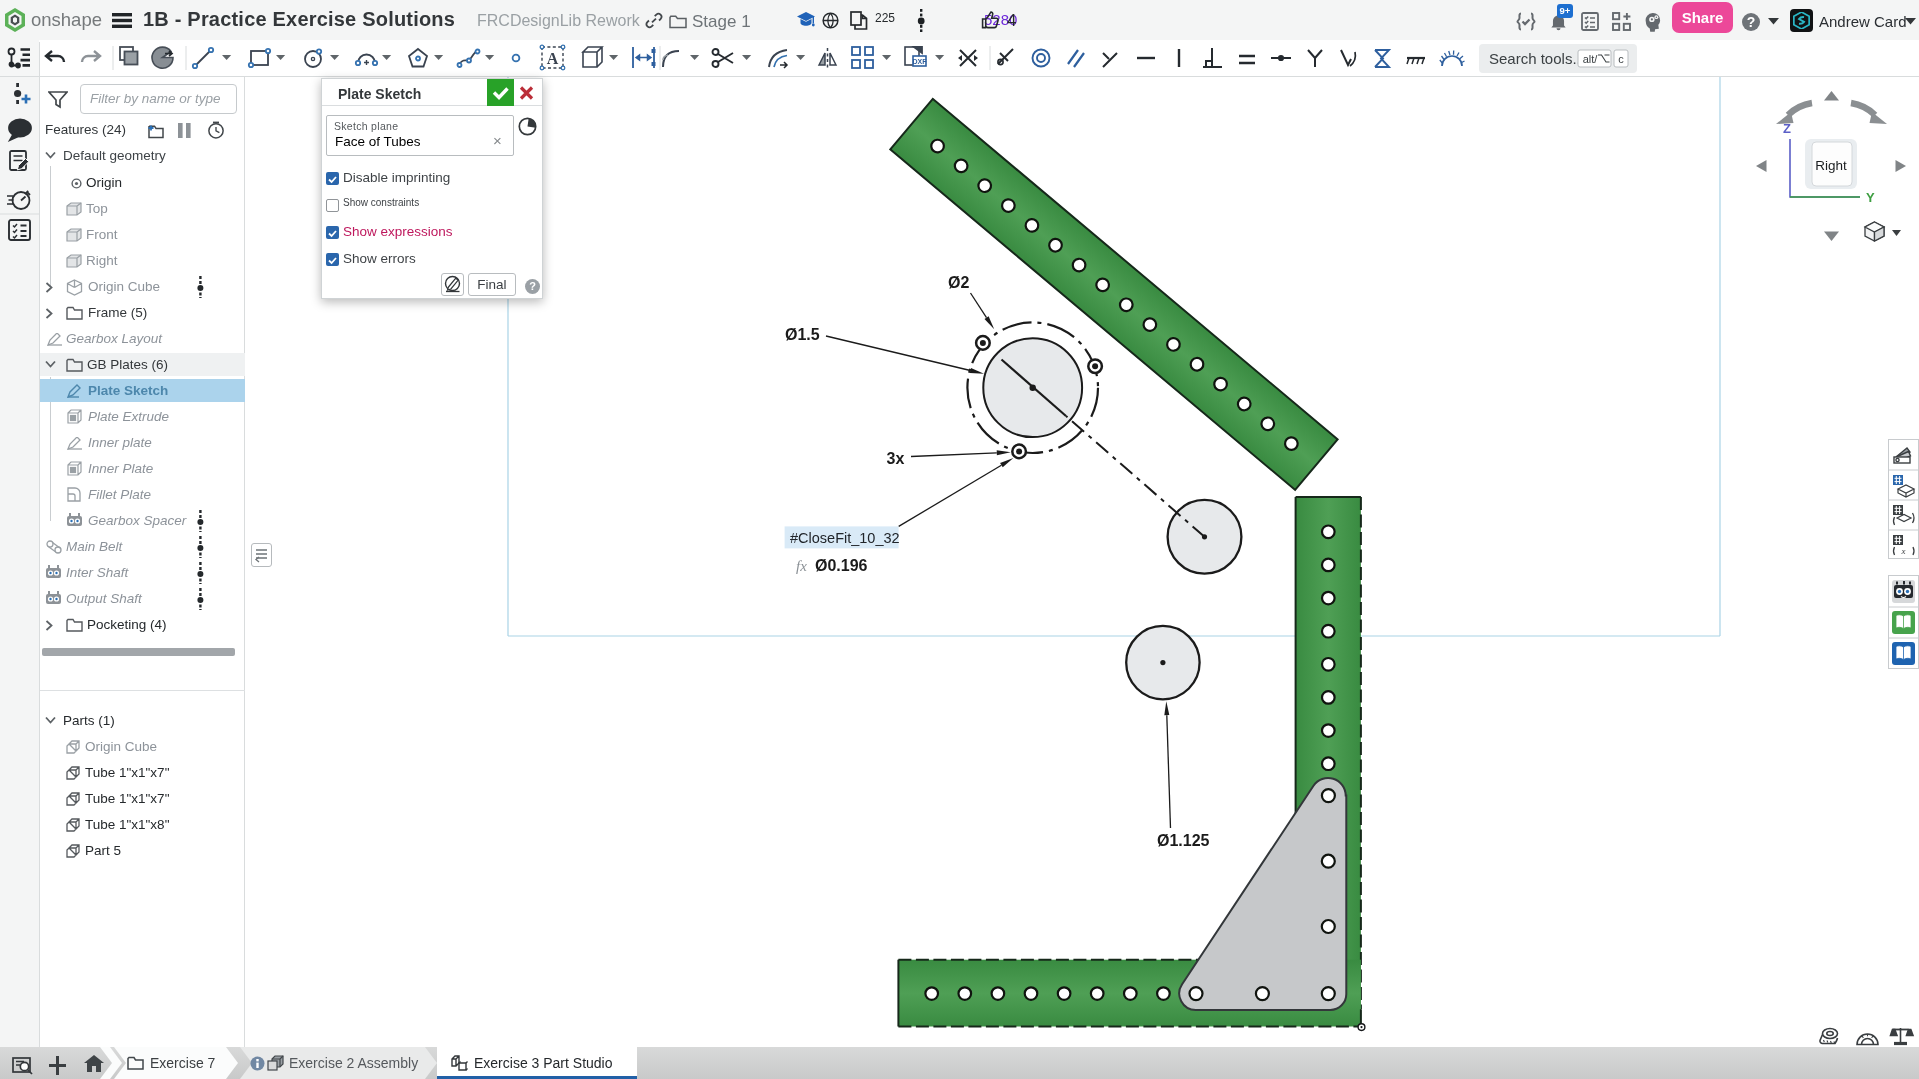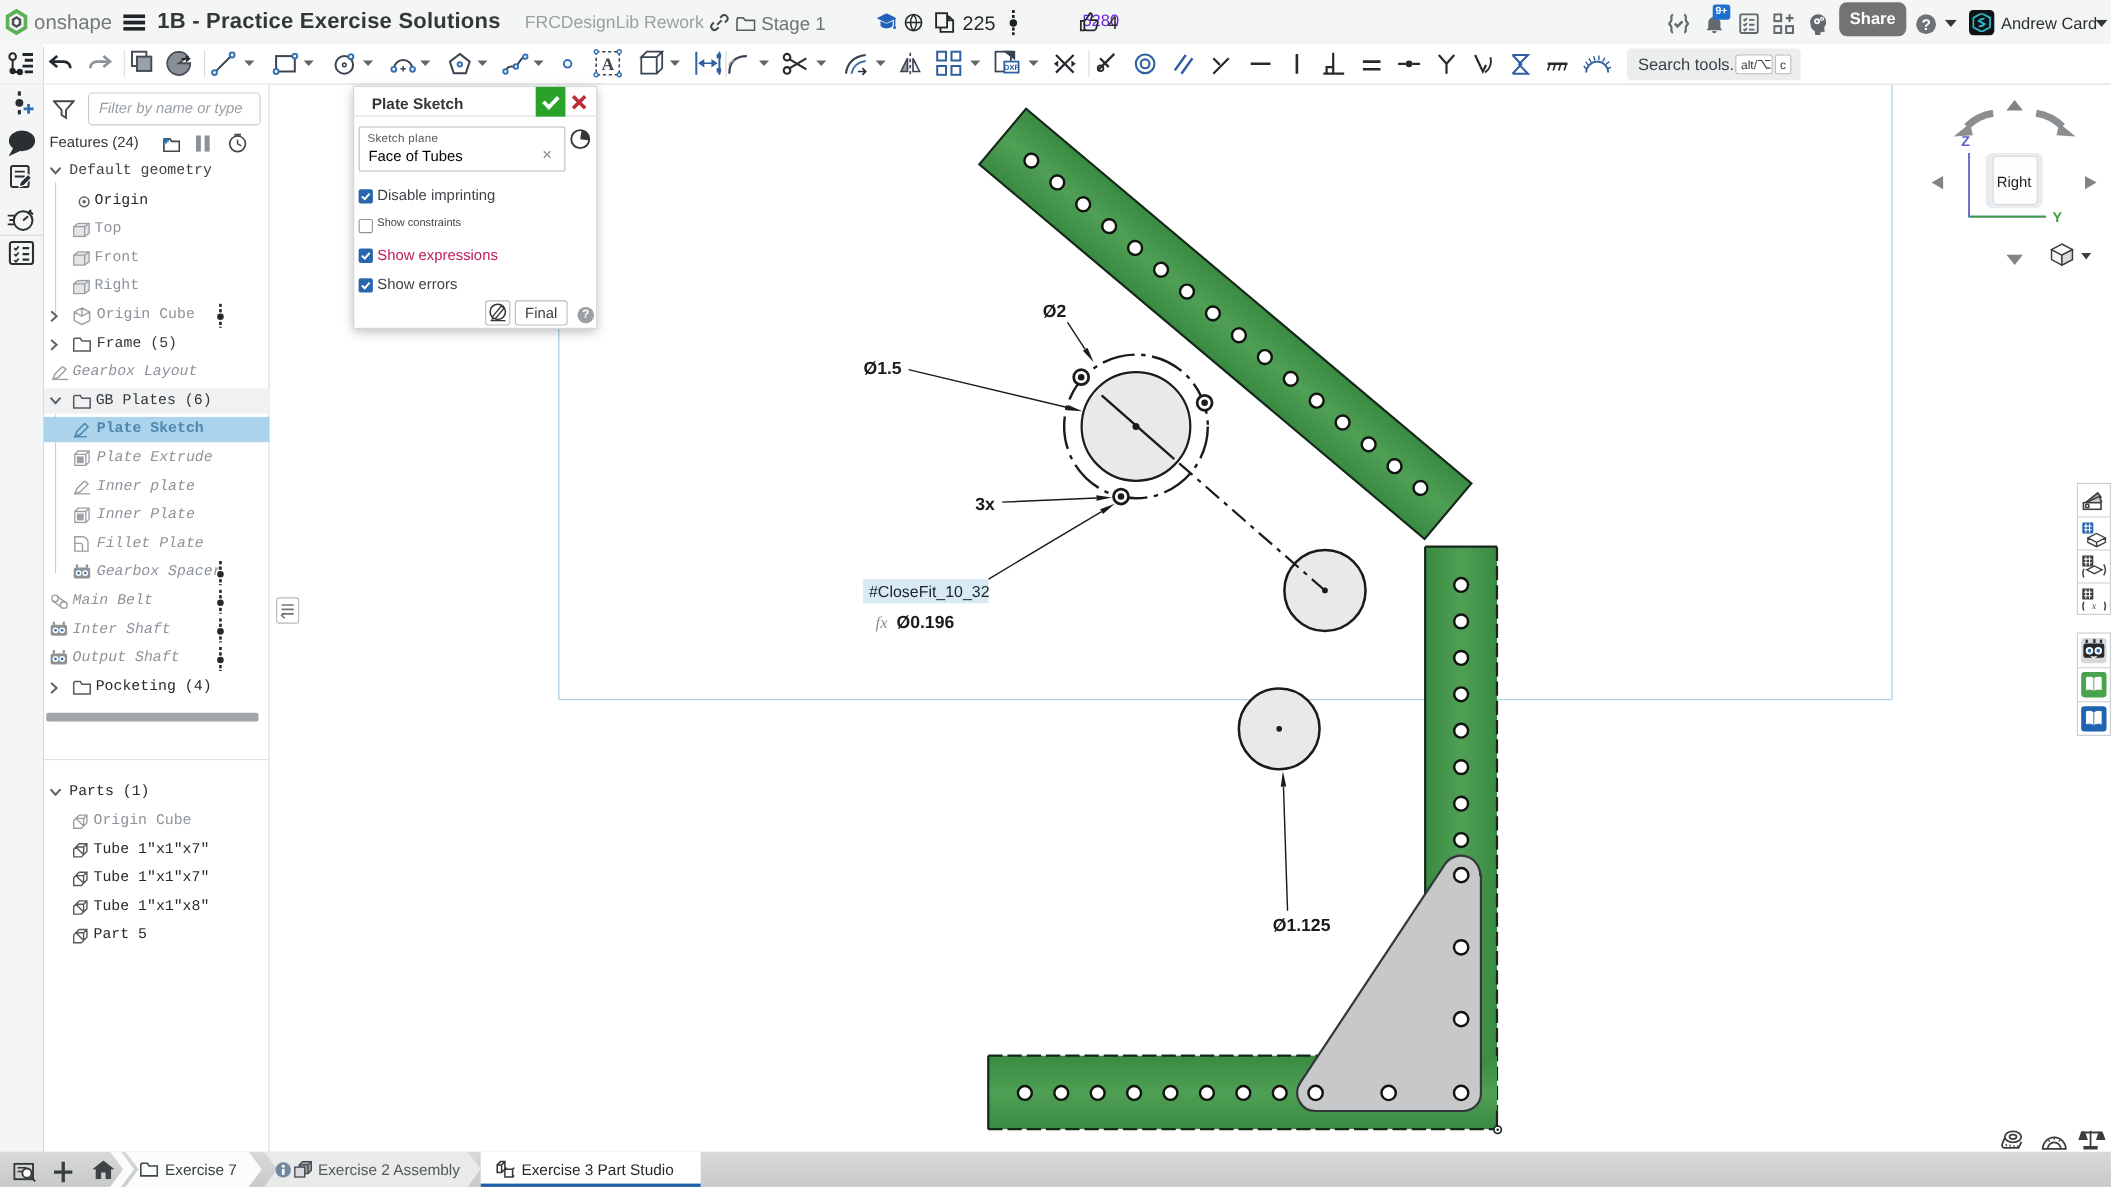--- a/index.html
+++ b/index.html
@@ -4,21 +4,21 @@
 <style>
 * { margin:0; padding:0; box-sizing:border-box; }
 html,body { width:1919px; height:1079px; overflow:hidden; font-family:"Liberation Sans",sans-serif; background:#fff; }
 #root { position:relative; width:1919px; height:1079px; }
 .abs { position:absolute; }
 #topbar { left:0; top:0; width:1919px; height:40px; background:#f4f5f5; }
 #toolbar { left:0; top:40px; width:1919px; height:37px; background:#fff; border-bottom:1px solid #d9dcdd; }
 #leftstrip { left:0; top:77px; width:40px; height:971px; background:#f4f5f5; border-right:1px solid #d9dcdd; }
 #panel { left:40px; top:77px; width:205px; height:971px; background:#fff; border-right:1px solid #d9dcdd; font-size:13.5px; color:#212529; }
 #bottombar { left:0; top:1047px; width:1919px; height:32px; background:linear-gradient(#d8d9d9,#c8c9c9); }
-.row { position:absolute; left:0; width:205px; height:24px; line-height:24px; white-space:nowrap;font-family:Liberation Mono, monospace; }
+.row { position:absolute; left:0; width:205px; height:24px; line-height:24px; white-space:nowrap; }
 .gray { color:#8d939a; }
 .it { font-style:italic; }
 </style>
 </head>
 <body>
 <div id="root">
 <div id="topbar" class="abs">
 
   <svg class="abs" style="left:5px;top:8px" width="20" height="24" viewBox="0 0 20 24">
     <polygon points="10,0 20,6 20,18 10,24 0,18 0,6" fill="#5cb158"></polygon>
@@ -57,21 +57,21 @@
   <svg class="abs" style="left:822px;top:12px" width="17" height="17" viewBox="0 0 24 24" fill="none" stroke="#25292c" stroke-width="2.1">
         <circle cx="12" cy="12" r="10.4"></circle>
         <path d="M1.6 12 h20.8 M12 1.6 a16 16 0 0 1 0 20.8 M12 1.6 a16 16 0 0 0 0 20.8" stroke-width="1.8"></path>
       </svg>
 
   <svg class="abs" style="left:850px;top:11px" width="18" height="19" viewBox="0 0 18 19" fill="none" stroke="#25292c" stroke-width="1.7">
         <rect x="1" y="1" width="10" height="13"></rect>
         <path d="M5 14 v4 H16.5 V7.5 L12.5 4 H11"></path>
         <path d="M12.5 4 v3.5 H16.5"></path>
       </svg>
-  <span class="abs" style="left:875px;top:11px;font-size:18px;color:#25292c">225</span>
+  <span class="abs" style="left:875px;top:11px;font-size:12px;color:#25292c">225</span>
 
   <svg class="abs" style="left:917px;top:9px" width="8" height="23" viewBox="0 0 8 23" fill="#1c2023">
         <rect x="3" y="0" width="2.4" height="2.8"></rect>
         <rect x="3" y="4.6" width="2.4" height="2.8"></rect>
         <circle cx="4.2" cy="12" r="3.4"></circle>
         <rect x="3" y="16" width="2.4" height="2.8"></rect>
         <rect x="3" y="20.4" width="2.4" height="2.8"></rect>
       </svg>
   <span class="abs" style="left:984px;top:11px;font-size:15px;color:#6d28d9">5280</span>
 
@@ -103,21 +103,21 @@
         <path d="M14.9 1 v7 M11.4 4.5 h7"></path>
       </svg>
 
   <svg class="abs" style="left:1644px;top:12px" width="18" height="20" viewBox="0 0 24 26" fill="#64696e">
         <path d="M12 1 a9.5 9.5 0 0 1 9.5 9.5 c0 2.5-1 4.6-2.4 6.3 l.7 5.2 -5 .8 -.5 3.2 h-6 l-.6-4.5 c-3.3-1.6-5.2-5-5.2-8.6 A9.5 9.5 0 0 1 12 1 Z"></path>
         <circle cx="10.5" cy="9.5" r="3.6" fill="#f4f5f5"></circle>
         <circle cx="10.5" cy="9.5" r="1.4" fill="#64696e"></circle>
         <circle cx="16.5" cy="6.5" r="2.6" fill="#f4f5f5"></circle>
         <circle cx="16.5" cy="6.5" r="1" fill="#64696e"></circle>
       </svg>
-  <div class="abs" style="left:1672px;top:2px;width:61px;height:31px;background:#737373;border-radius:7px;color:#fff;font-size:15px;font-weight:bold;text-align:center;line-height:31px">Share</div>
+  <div class="abs" style="left:1672px;top:2px;width:61px;height:31px;background:#ec4899;border-radius:7px;color:#fff;font-size:15px;font-weight:bold;text-align:center;line-height:31px">Share</div>
 
   <div class="abs" style="left:1742px;top:13px;width:18px;height:18px;background:#6e7378;border-radius:50%;color:#fff;font-size:14px;font-weight:bold;text-align:center;line-height:18px">?</div>
   <svg class="abs" style="left:1768px;top:18px" width="11" height="7" viewBox="0 0 11 7">
         <polygon points="0,0 11,0 5.5,6.5" fill="#33373a"></polygon>
       </svg>
 
   <div class="abs" style="left:1790px;top:9px;width:23px;height:23px;background:#101214;border-radius:4px"></div>
   <svg class="abs" style="left:1793px;top:12px" width="17" height="17" viewBox="0 0 20 20">
         <polygon points="10,0 19,5 19,15 10,20 1,15 1,5" fill="none" stroke="#2ab6c6" stroke-width="2"></polygon>
         <path d="M13 6 a6 5 0 0 0 -6 2.2 l6 3.4 a6 5 0 0 1 -6 2.2" fill="none" stroke="#2ab6c6" stroke-width="2.2"></path>

